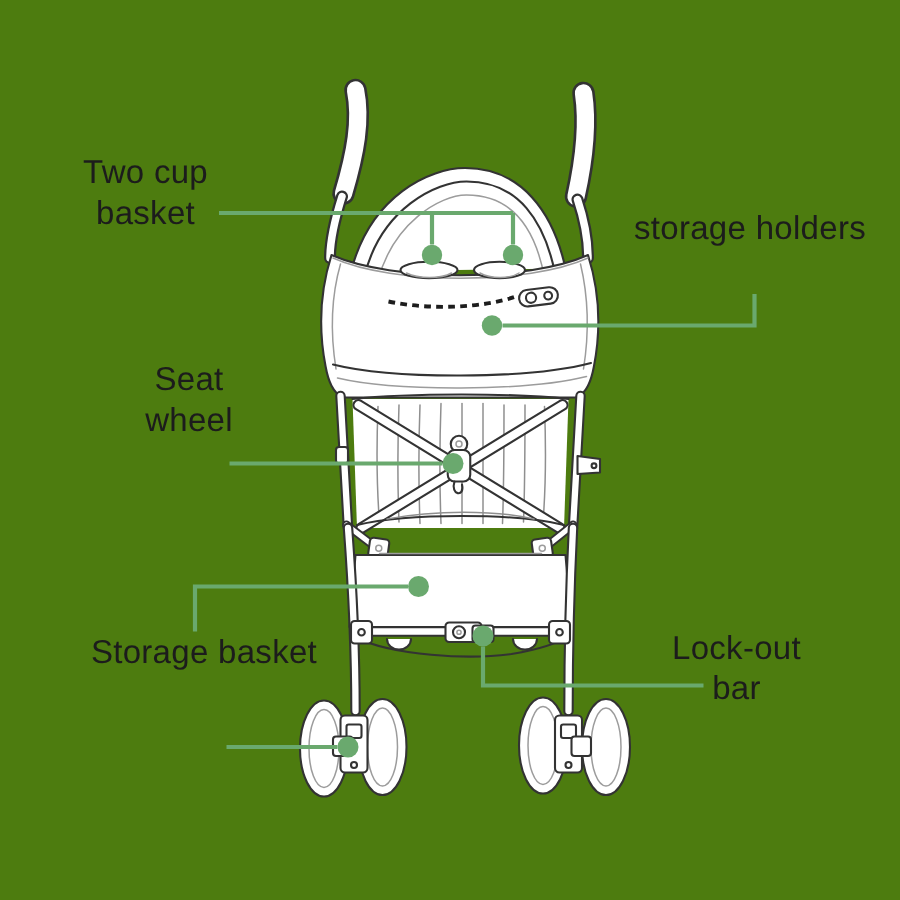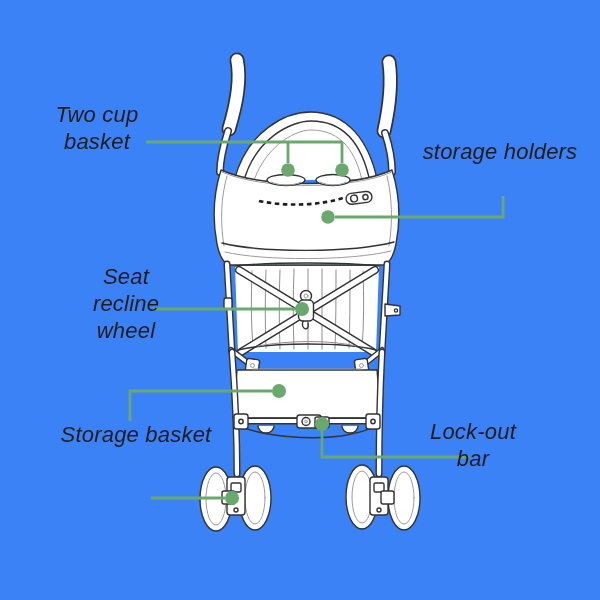--- a/index.html
+++ b/index.html
@@ -1,17 +1,17 @@
 <!DOCTYPE html>
 <html><head>
 <meta charset="utf-8">
 <style>
   html,body{margin:0;padding:0;background:#ffffff;}
   body{width:600px;height:600px;font-family:"Liberation Sans",sans-serif;}
-  .stage{position:relative;width:600px;height:600px;overflow:hidden;background:#3b82f6;font-style:italic;}
+  .stage{position:relative;width:600px;height:600px;overflow:hidden;background:#4d7c0f;}
   .stage svg{position:absolute;left:0;top:0;}
   .label{
     position:absolute;
     color:#1c1c1c;
     font-size:22px;
     line-height:27px;
     font-weight:500;
     letter-spacing:.2px;
     text-align:center;
     white-space:nowrap;
@@ -195,31 +195,30 @@
 
   <div class="label" style="left:17px;top:101px;width:160px;">
     <div>Two cup</div>
     <div>basket</div>
   </div>
 
   <div class="label" style="left:405px;top:138px;width:190px;">
     <div>storage holders</div>
   </div>
 
-  <div class="label" style="left:66px;top:239px;width:120px;margin-top:24px;">
+  <div class="label" style="left:66px;top:239px;width:120px;">
     <div>Seat</div>
-    <div>recline</div>
     <div>wheel</div>
   </div>
 
   <div class="label" style="left:46px;top:421px;width:180px;text-align:center;">
     <div>Storage basket</div>
   </div>
 
-  <div class="label" style="left:413px;top:418px;width:120px;text-align:center;">
+  <div class="label" style="left:431px;top:418px;width:120px;text-align:center;">
     <div>Lock-out</div>
     <div>bar</div>
   </div>
 
   <div class="label" style="left:40px;top:486px;width:160px;">
   </div>
 
 </div>
 
 </body></html>

